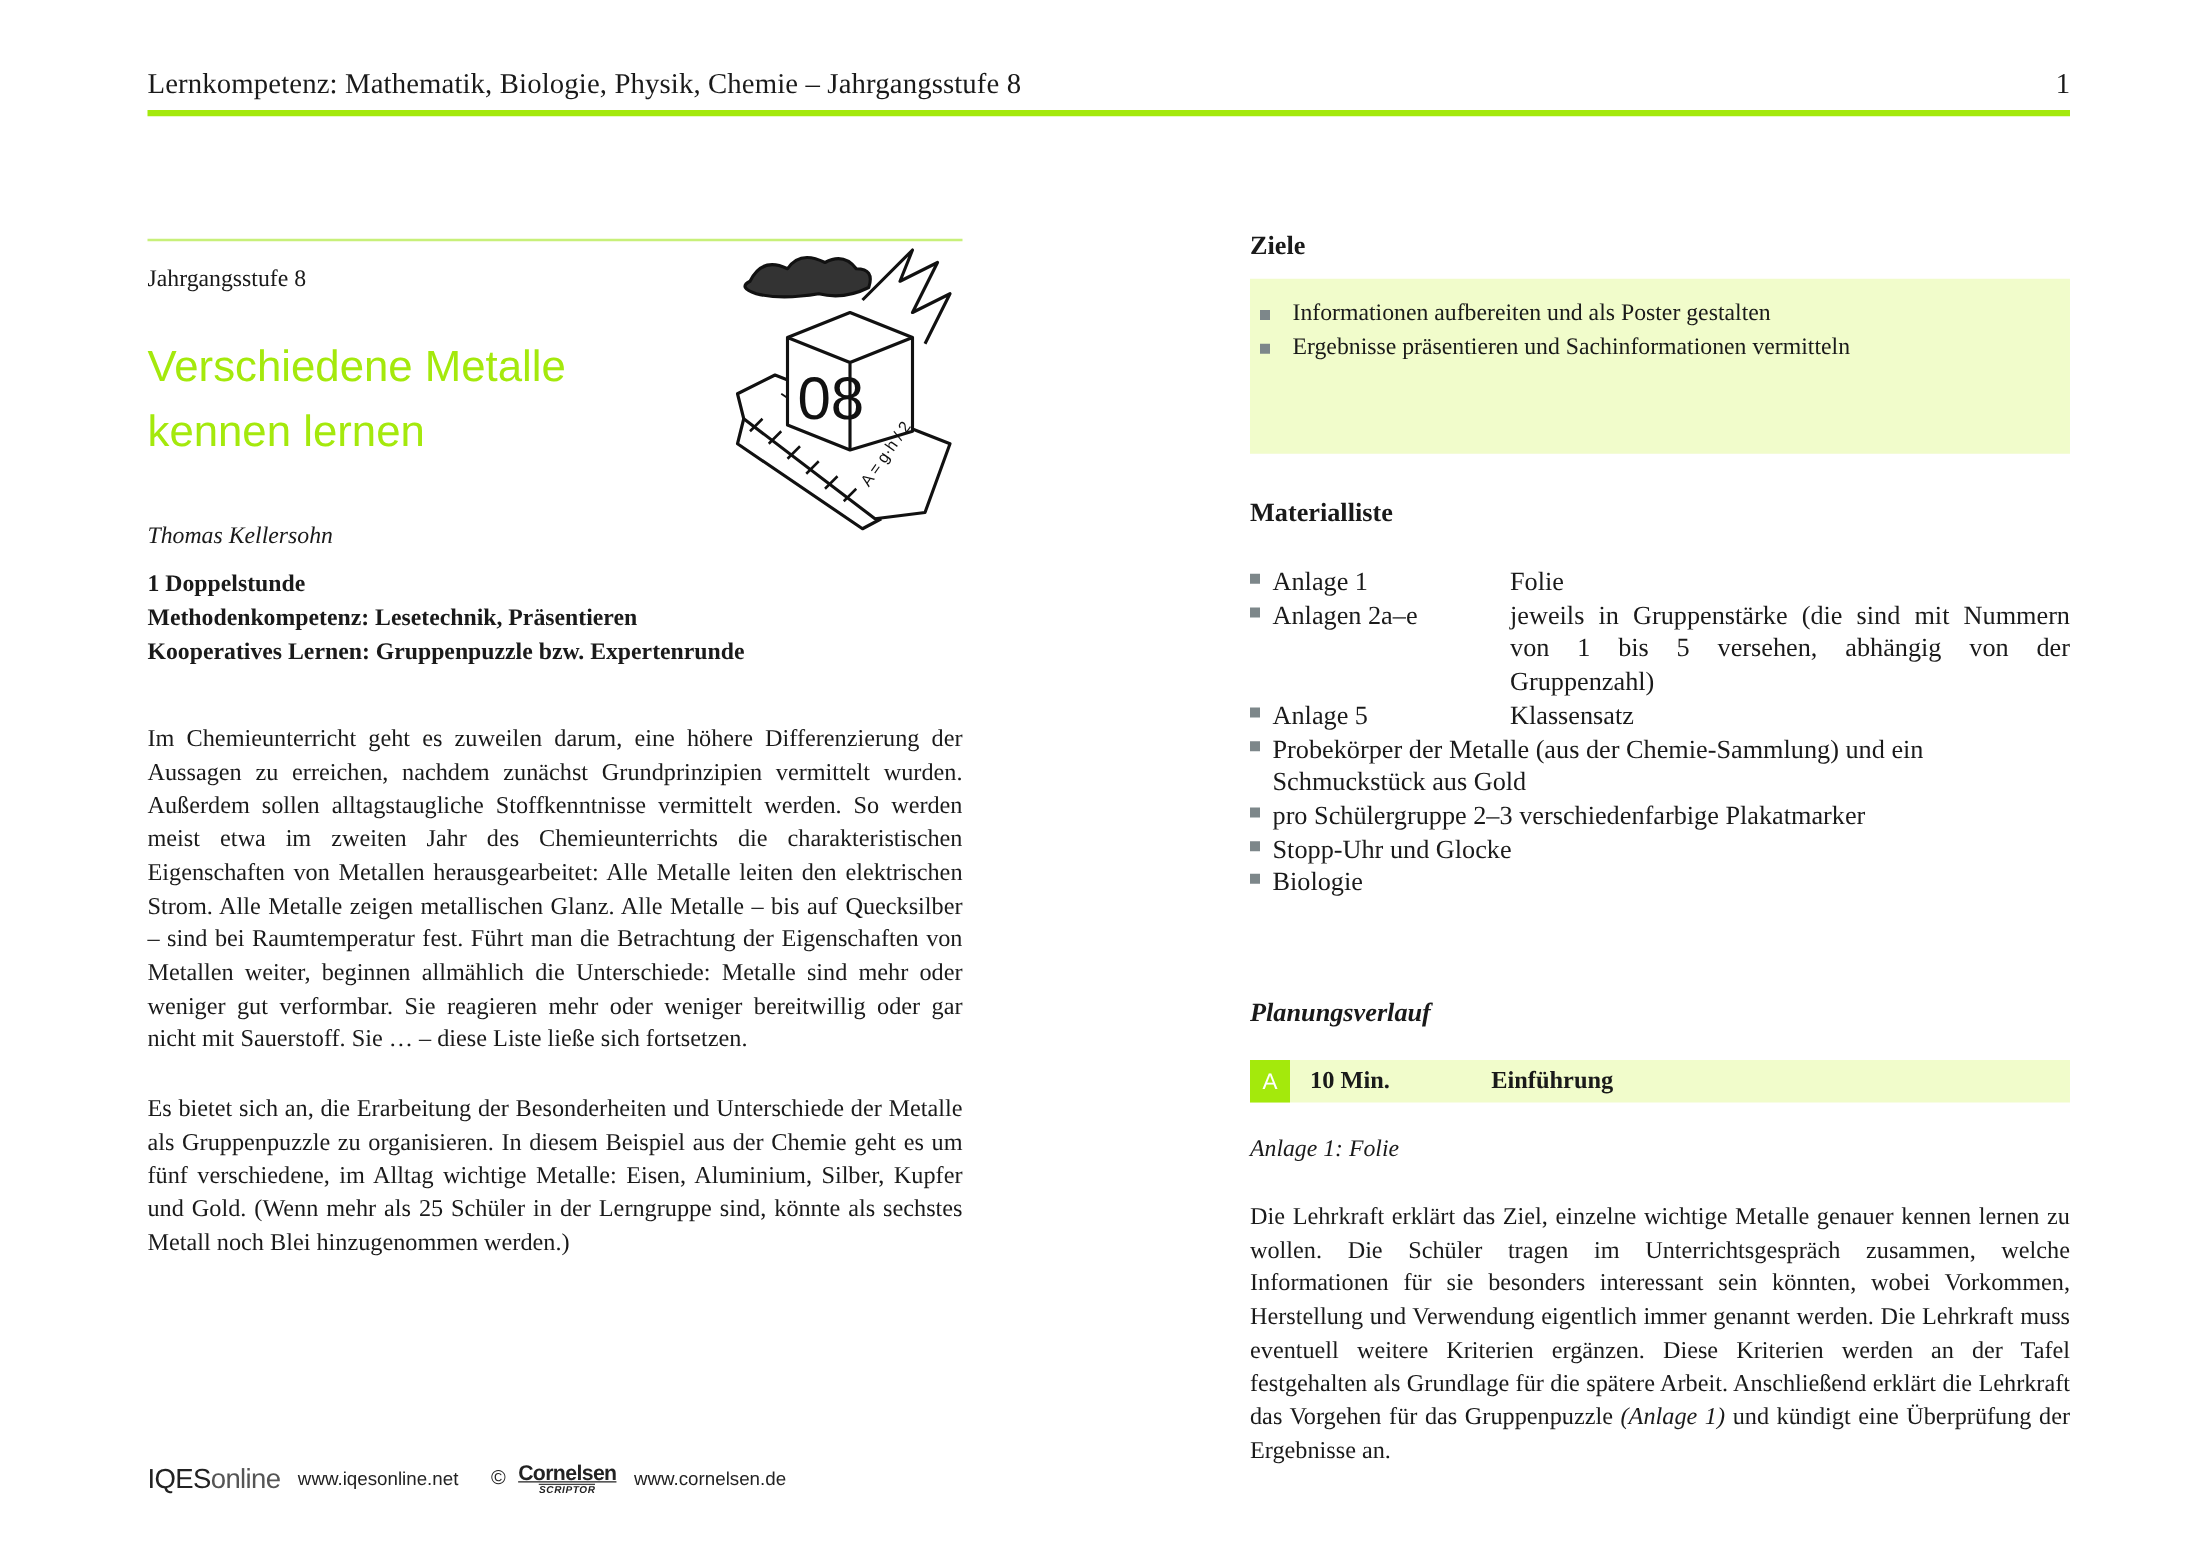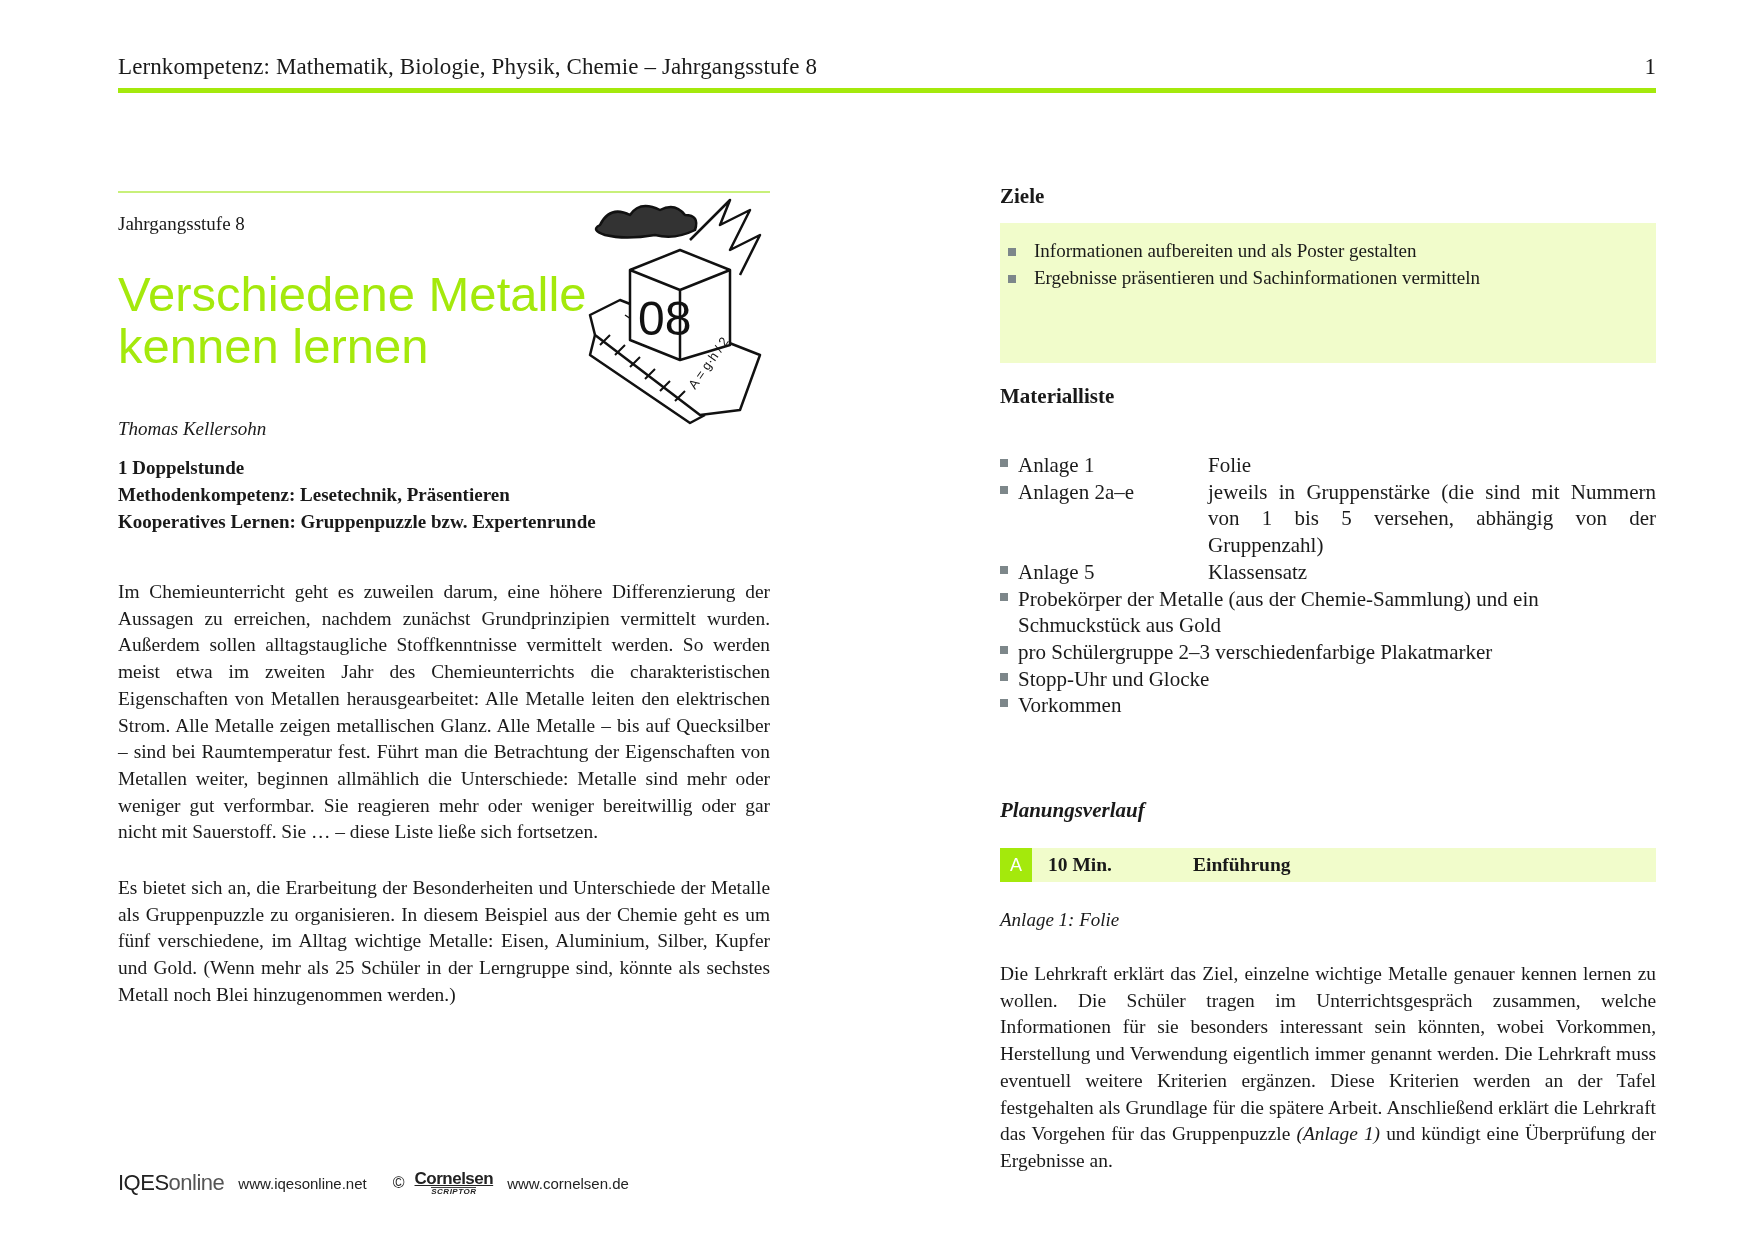--- a/index.html
+++ b/index.html
@@ -7,21 +7,21 @@
          font-family: "Liberation Serif", "DejaVu Serif", serif; color: #1a1a1a; }
   .abs { position: absolute; }
 
   .header-title { left: 118px; top: 54px; font-size: 23px; letter-spacing: 0.1px; }
   .page-number { right: 98px; top: 54px; font-size: 23px; }
   .header-rule { left: 118px; top: 88px; width: 1538px; height: 5px; background: #a4e90c; }
 
   .left-rule { left: 118px; top: 191px; width: 652px; height: 2px; background: #c8f07a; }
   .grade-label { left: 118px; top: 213px; font-size: 19px; }
   .title { left: 118px; top: 268px; font-family: "Liberation Sans", "DejaVu Sans", sans-serif;
-           color: #a4e90c; font-size: 49px; line-height: 52px; font-weight: normal; }
+           color: #a4e90c; font-size: 35px; line-height: 52px; font-weight: normal; }
   .illustration { left: 580px; top: 195px; width: 200px; height: 230px; }
   .author { left: 118px; top: 418px; font-size: 19px; font-style: italic; }
   .meta { left: 118px; top: 454px; font-size: 19px; font-weight: bold; line-height: 27px; }
 
   .body-text { font-size: 19.4px; line-height: 26.7px; text-align: justify; }
   .para1 { left: 118px; top: 552px; width: 652px; margin-top: 27px; }
   .para2 { left: 118px; top: 875px; width: 652px; }
 
   .footer { left: 118px; top: 1166px; height: 34px; display: flex; align-items: center;
             font-family: "Liberation Sans", "DejaVu Sans", sans-serif; font-size: 15px; color: #222; }
@@ -35,21 +35,21 @@
   .cornelsen .c2 { font-size: 8px; font-style: italic; font-weight: bold; letter-spacing: 0.5px; border-top: 1px solid #404040; }
 
   .section-heading { font-size: 21px; font-weight: bold; }
   .goals-heading { left: 1000px; top: 184px; }
   .goals-box { left: 1000px; top: 223px; width: 656px; height: 140px; background: #f1fccb; }
   .goals-list { left: 1030px; top: 237px; width: 610px; font-size: 19px; line-height: 27px; }
   .goals-list .item { position: relative; padding-left: 4px; }
   .bullet { display: inline-block; width: 8px; height: 8px; background: #7d878a; margin-right: 10px; vertical-align: middle; position: relative; top: -2px; }
   .goals-list .item .bullet { position: absolute; left: -22px; top: 11px; }
 
-  .material-heading { left: 1000px; top: 384px; }
+  .material-heading { left: 1000px; top: 398px; }
   .material-list { left: 1000px; top: 452px; width: 656px; font-size: 21px; line-height: 26.7px; }
   .mrow { display: flex; }
   .mrow .bullet { margin-top: 9px; flex: none; }
   .mrow .mlabel { width: 190px; flex: none; }
   .mrow .mdesc { flex: 1; text-align: justify; }
   .mrow .mfull { flex: 1; }
 
   .plan-heading { left: 1000px; top: 798px; font-style: italic; }
   .phase-bar { left: 1000px; top: 848px; width: 656px; height: 34px; background: #f1fccb; display: flex; align-items: center; }
   .phase-letter { width: 32px; height: 34px; background: #a4e90c; color: #fff; font-family: "Liberation Sans", "DejaVu Sans", sans-serif;
@@ -145,21 +145,21 @@
   <div class="mrow">
       <span class="bullet"></span>
       <span class="mfull">pro Schülergruppe 2–3 verschiedenfarbige Plakatmarker</span>
     </div>
   <div class="mrow">
       <span class="bullet"></span>
       <span class="mfull">Stopp-Uhr und Glocke</span>
     </div>
   <div class="mrow">
       <span class="bullet"></span>
-      <span class="mfull">Vorkommen</span>
+      <span class="mfull">Biologie</span>
     </div>
 </div>
 
 <div class="abs section-heading plan-heading">Planungsverlauf</div>
 <div class="abs phase-bar">
   <span class="phase-letter">A</span>
   <span class="phase-duration">10 Min.</span>
   <span class="phase-title">Einführung</span>
 </div>
 <div class="abs phase-material">Anlage 1: Folie</div>

